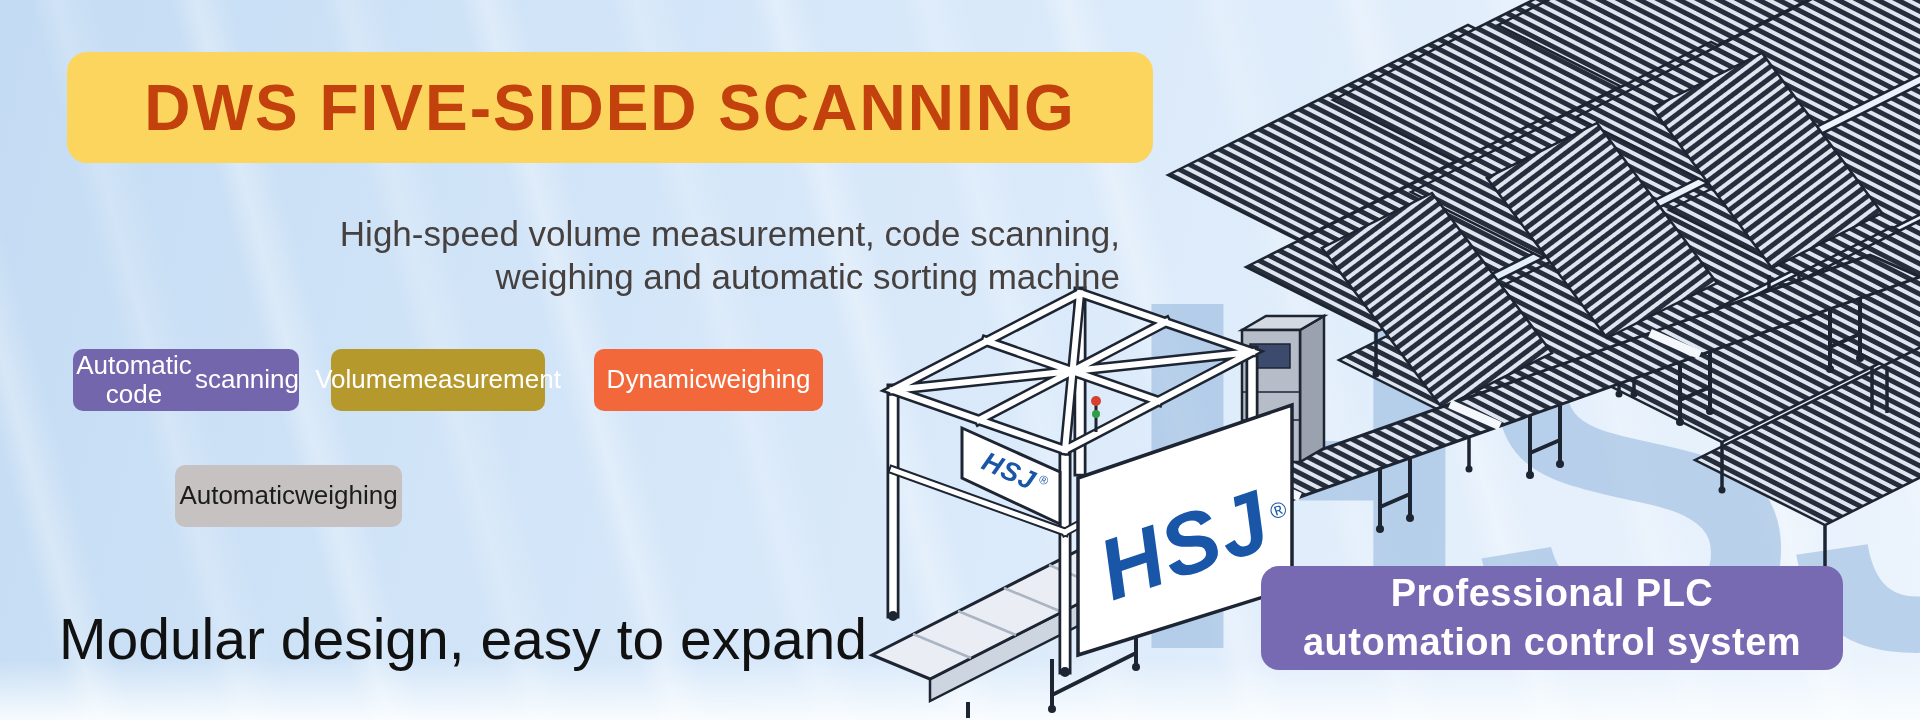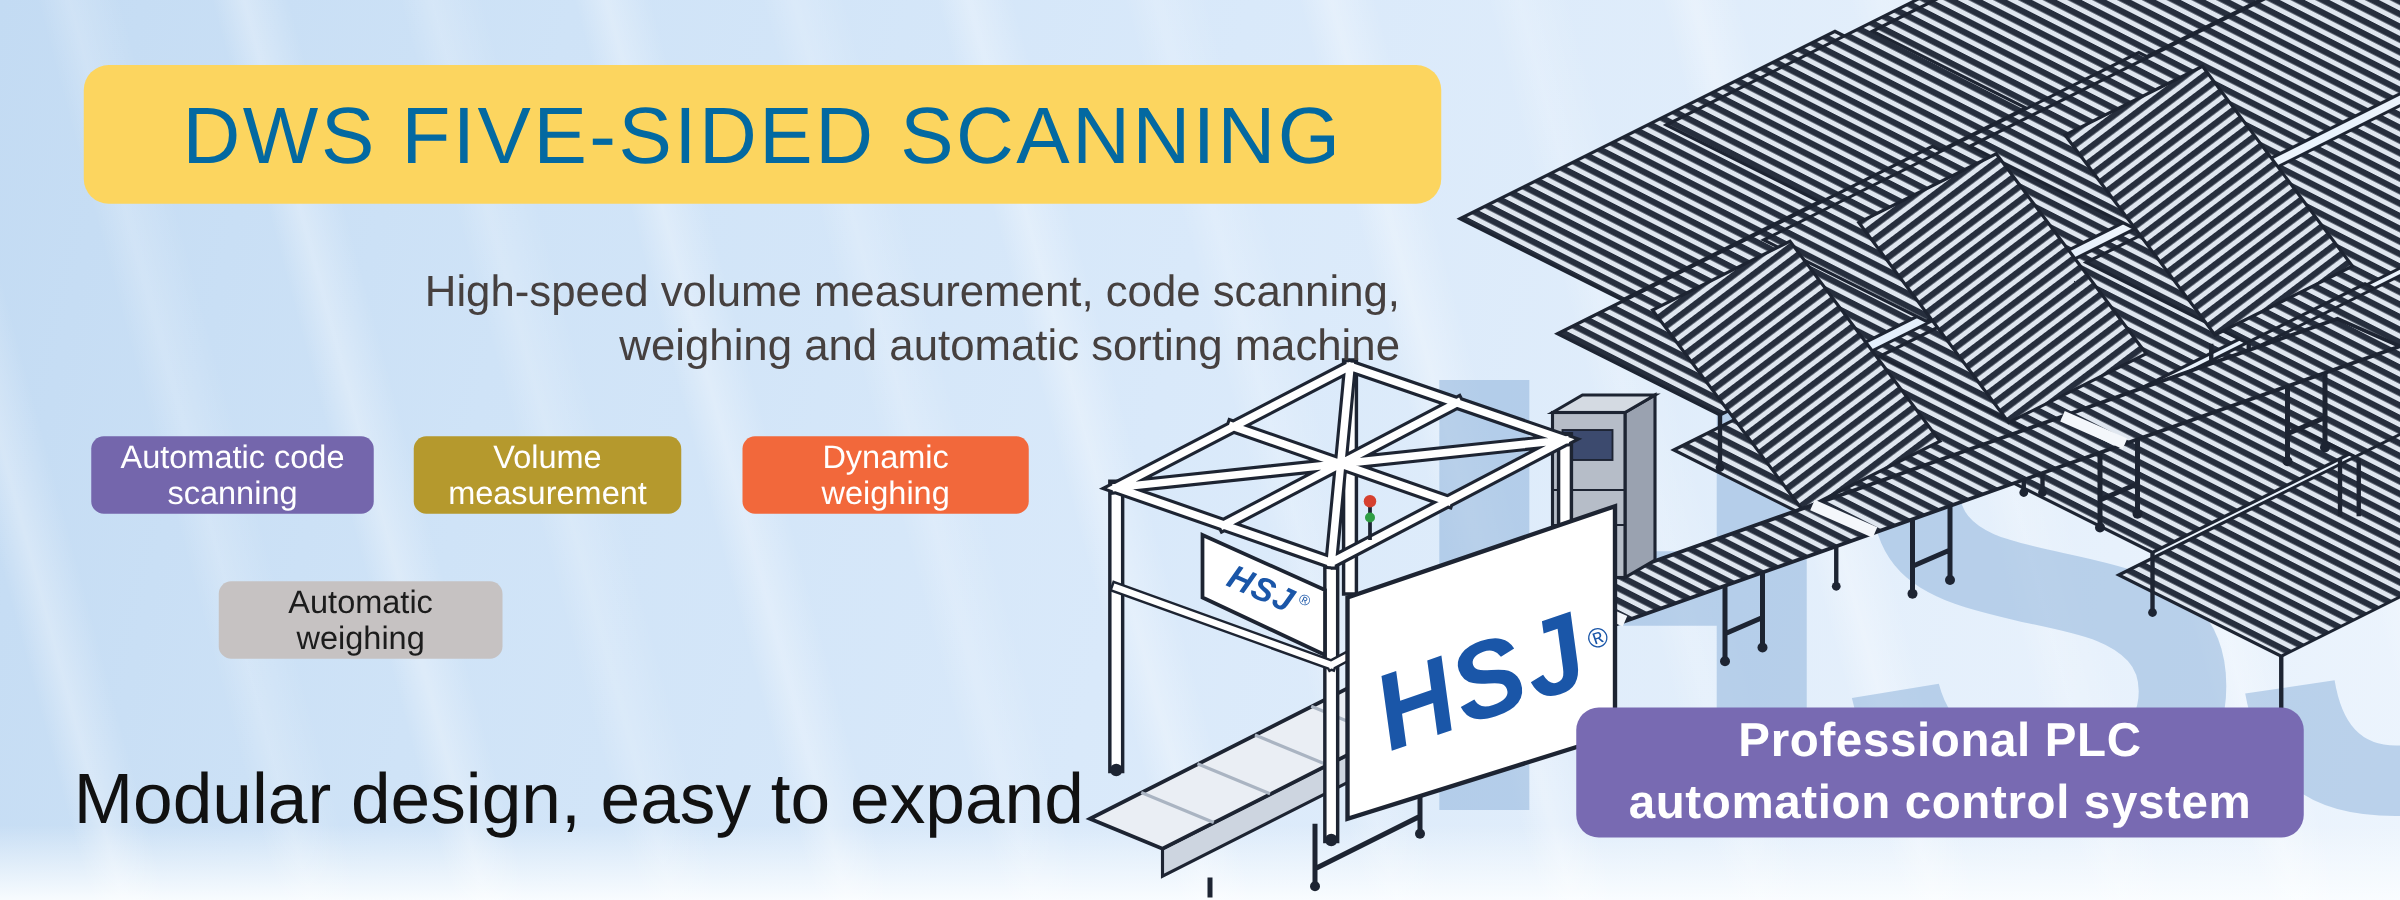--- a/index.html
+++ b/index.html
@@ -17,28 +17,28 @@
       rgba(255,255,255,.55) 95px, rgba(255,255,255,0) 130px,
       rgba(255,255,255,0) 215px, rgba(255,255,255,.35) 240px,
       rgba(255,255,255,0) 280px);
   }
   svg.machine{position:absolute;left:0;top:0;display:block}
   .title-banner{
     position:absolute;left:67px;top:52px;width:1086px;height:111px;
     background:#fcd55f;border-radius:20px;
     display:flex;align-items:center;justify-content:center;
   }
-  .title-banner span{font-size:64px;font-weight:normal;letter-spacing:2px;color:#0369a1;white-space:nowrap}
+  .title-banner span{font-size:64px;font-weight:bold;letter-spacing:2px;color:#c2410c;white-space:nowrap}
   .subtitle{
     position:absolute;left:135px;top:212px;width:985px;text-align:right;
     font-size:35px;line-height:1.24;color:#46403f;
   }
   .chip{
     position:absolute;height:62px;border-radius:10px;
-    display:flex;flex-direction:column;align-items:center;justify-content:center;
+    display:flex;flex-direction:row;align-items:center;justify-content:center;
     font-size:26px;line-height:1.12;color:#fff;text-align:center;
   }
   .chip1{left:73px; top:349px;width:226px;background:#7466ac}
   .chip2{left:331px;top:349px;width:214px;background:#b5992d}
   .chip3{left:594px;top:349px;width:229px;background:#f2683b}
   .chip4{left:175px;top:465px;width:227px;background:#c6c2c2;color:#1c1c1c}
   .chip5{left:462px;top:465px;width:230px;background:#ee82e6}
   .tagline{position:absolute;left:59px;top:606px;font-size:57px;color:#111;white-space:nowrap}
   .plc{
     position:absolute;left:1261px;top:566px;width:582px;height:104px;

